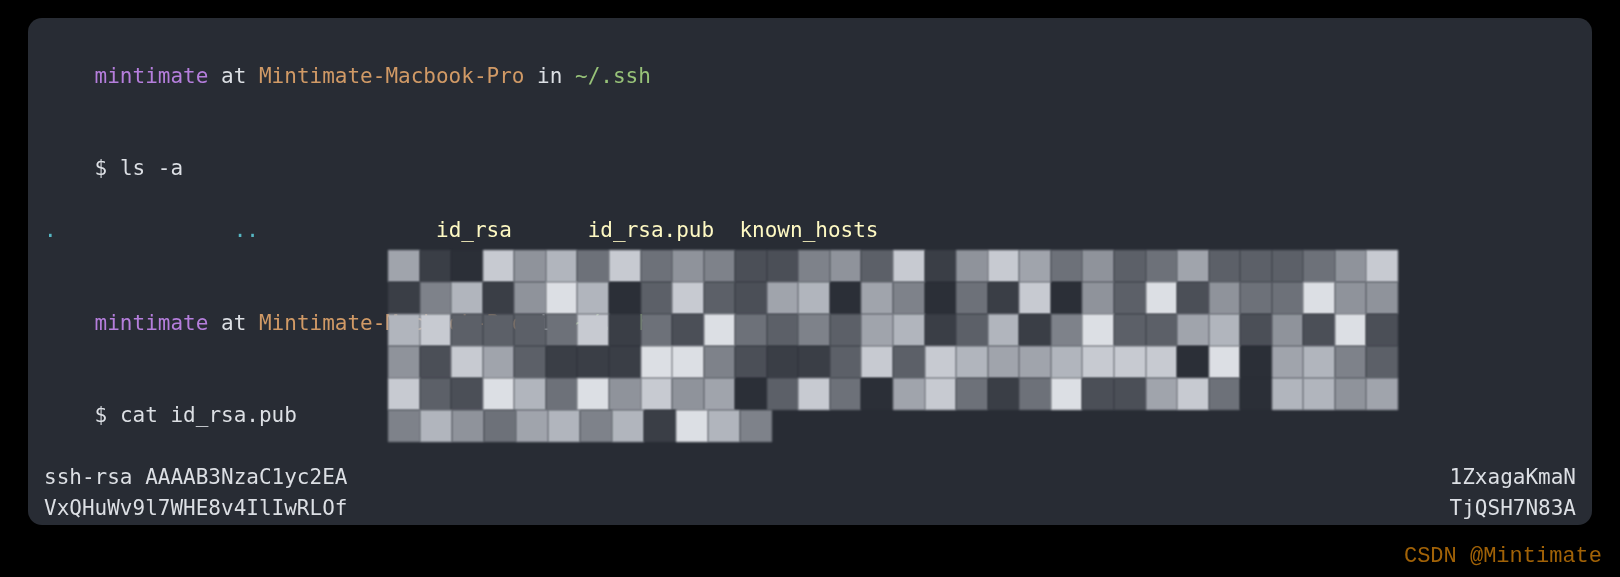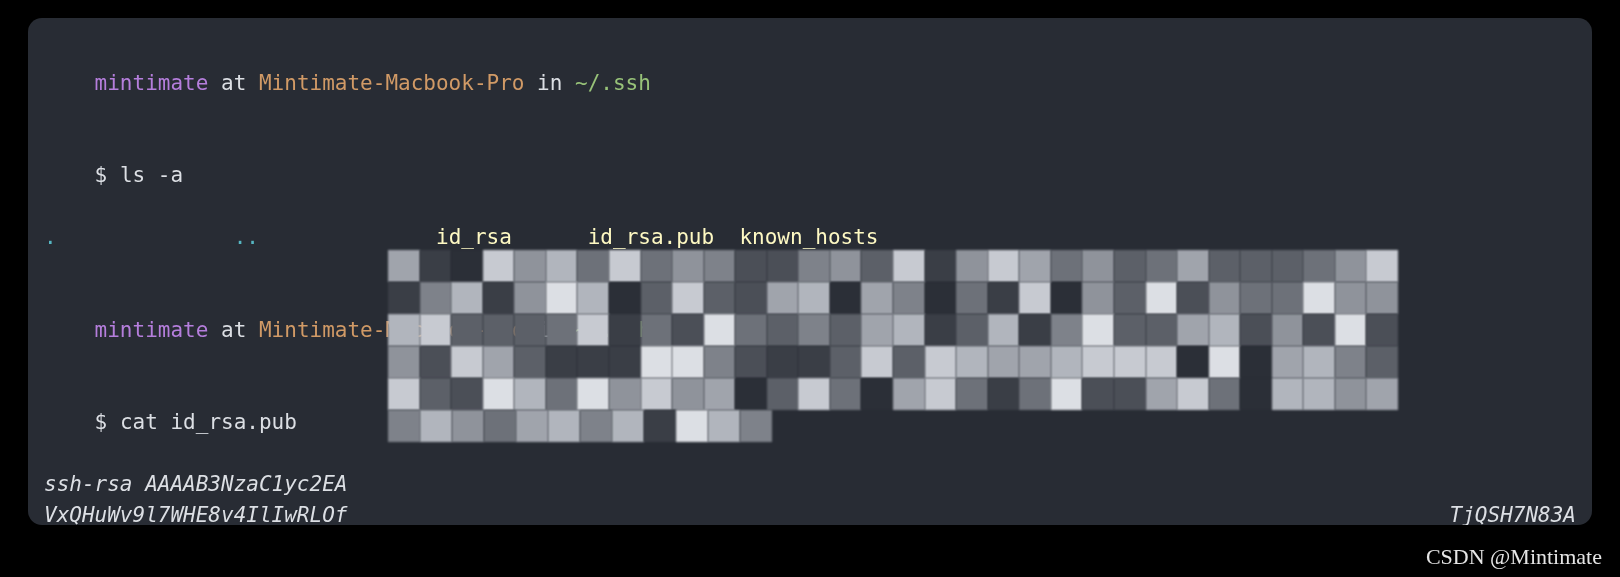--- a/index.html
+++ b/index.html
@@ -14,39 +14,38 @@
       overflow: hidden;
     }
     .terminal {
       position: absolute;
       left: 28px;
       top: 18px;
       right: 28px;
       bottom: 52px;
       background: #282c34;
       border-radius: 14px;
-      padding: 19px 16px;
+      padding: 12px 16px;
       color: #dcdfe4;
       overflow: hidden;
     }
     .prompt-line { white-space: pre; }
     .user { color: #b57edc; }
     .at, .in { color: #dcdfe4; }
     .host { color: #d19a66; }
     .path { color: #98c379; }
     .cmd { color: #dcdfe4; }
     .ls-dir { color: #56b6c2; }
     .ls-file { color: #fef9c3; }
     .ls-output { white-space: pre; }
     .blank { height: 31px; }
     .key-line {
       display: flex;
       justify-content: space-between;
       white-space: pre;
-      font-style: italic;
     }
     .pixelated {
       position: absolute;
       left: 360px;
       top: 232px;
       width: 1010px;
       height: 192px;
       display: flex;
       flex-direction: column;
     }
@@ -56,22 +55,22 @@
     }
     .px {
       width: 32px;
       height: 32px;
       filter: blur(1.2px);
     }
     .watermark {
       position: absolute;
       right: 18px;
       bottom: 4px;
-      color: #e5e5e5;
-      font-family: Liberation Serif, serif;
+      color: #a16207;
+      font-family: Liberation Mono, monospace;
       font-size: 22px;
     }
   </style>
 </head>
 <body>
 
 <div class="terminal">
 
   <div class="prompt-line">
     <span class="user">mintimate</span><span class="at"> at </span><span class="host">Mintimate-Macbook-Pro</span><span class="in"> in </span><span class="path">~/.ssh</span>
@@ -83,21 +82,21 @@
 
   <div class="blank"></div>
 
   <div class="prompt-line">
     <span class="user">mintimate</span><span class="at"> at </span><span class="host">Mintimate-Macbook-Pro</span><span class="in"> in </span><span class="path">~/.ssh</span>
   </div>
   <div class="prompt-line">
     <span class="cmd">$ </span><span class="cmd">cat id_rsa.pub</span>
   </div>
 
-  <div class="key-line"><span>ssh-rsa AAAAB3NzaC1yc2EA</span></div>
+  <div class="key-line"><span>ssh-rsa AAAAB3NzaC1yc2EA</span><span>1ZxagaKmaN</span></div>
   <div class="key-line"><span>VxQHuWv9l7WHE8v4IlIwRLOf</span><span>TjQSH7N83A</span></div>
 
   <div class="pixelated" id="pixelated">
       <div class="px-row">
         <div class="px" style="background: rgb(160, 164, 172);"></div>
         <div class="px" style="background: rgb(58, 62, 70);"></div>
         <div class="px" style="background: rgb(43, 47, 55);"></div>
         <div class="px" style="background: rgb(199, 202, 209);"></div>
         <div class="px" style="background: rgb(143, 147, 155);"></div>
         <div class="px" style="background: rgb(177, 181, 189);"></div>

